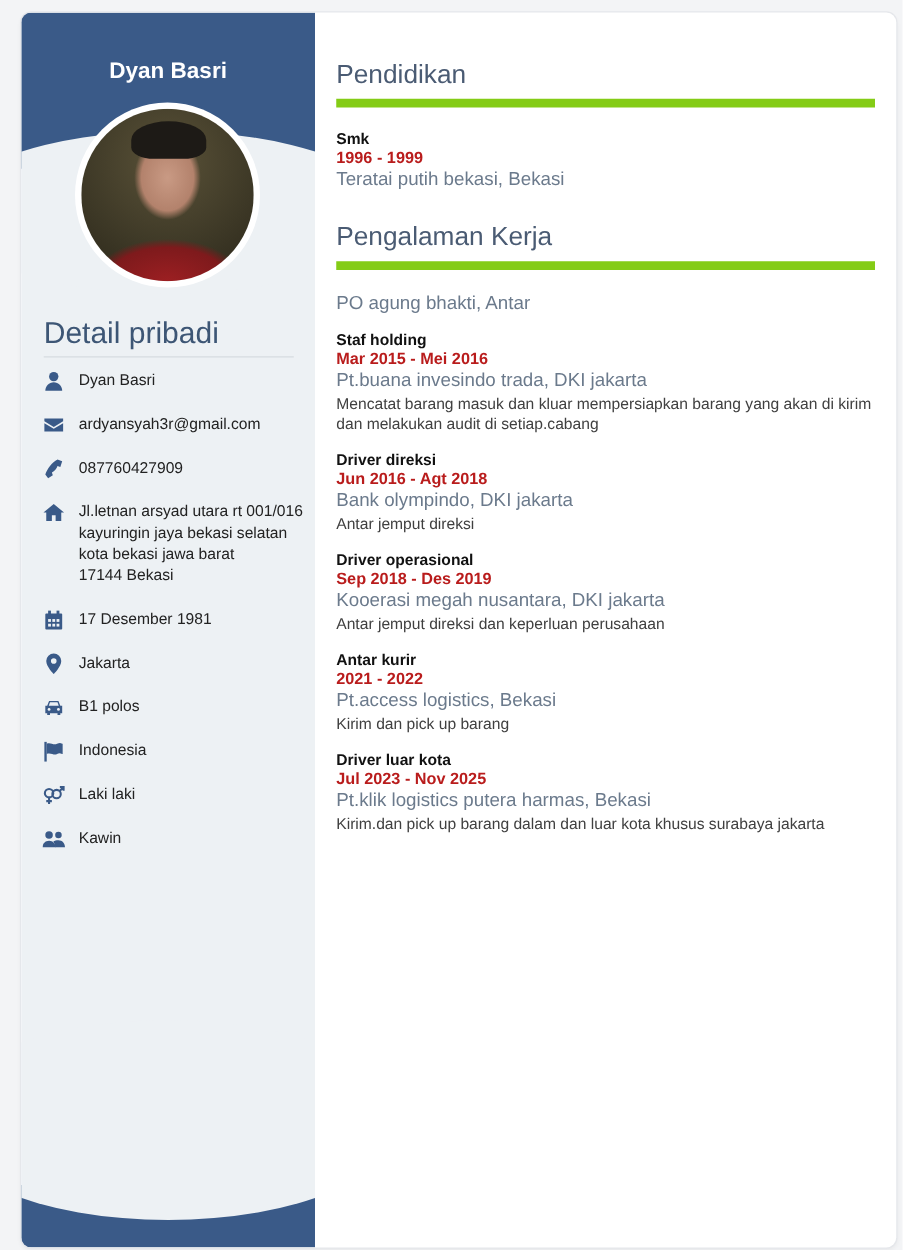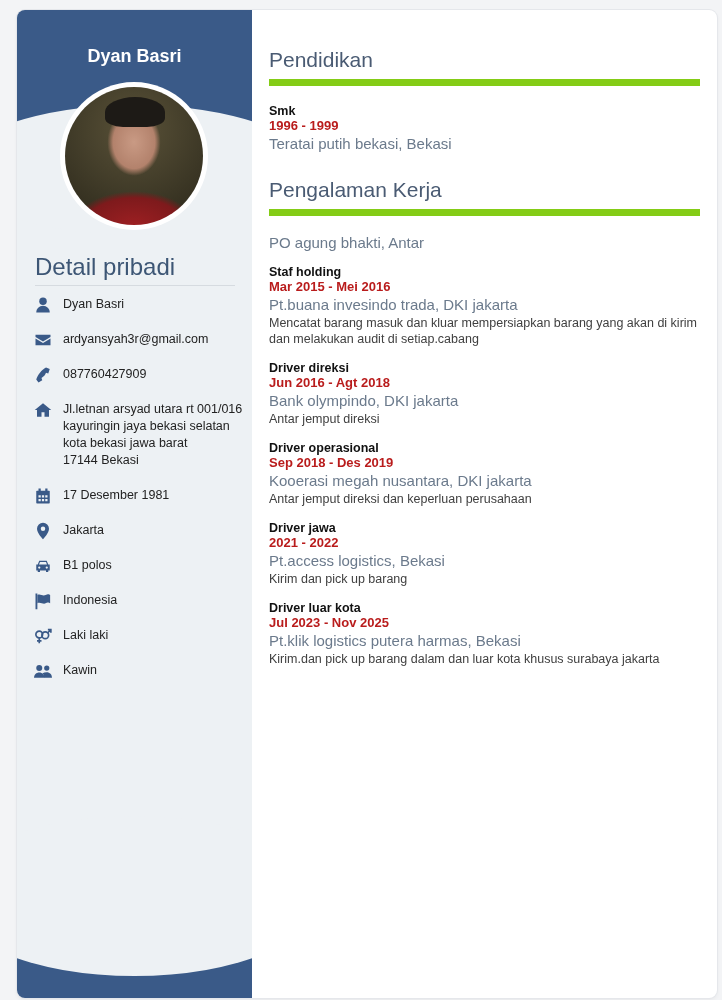--- a/index.html
+++ b/index.html
@@ -289,21 +289,21 @@
       <div class="entry-head">
         <span class="entry-title">Driver operasional</span>
         <span class="entry-date">Sep 2018 - Des 2019</span>
       </div>
       <div class="entry-org">Kooerasi megah nusantara, DKI jakarta</div>
       <div class="entry-desc">Antar jemput direksi dan keperluan perusahaan</div>
     </div>
 
     <div class="entry">
       <div class="entry-head">
-        <span class="entry-title">Driver jawa</span>
+        <span class="entry-title">Antar kurir</span>
         <span class="entry-date">2021 - 2022</span>
       </div>
       <div class="entry-org">Pt.access logistics, Bekasi</div>
       <div class="entry-desc">Kirim dan pick up barang</div>
     </div>
 
     <div class="entry">
       <div class="entry-head">
         <span class="entry-title">Driver luar kota</span>
         <span class="entry-date">Jul 2023 - Nov 2025</span>

